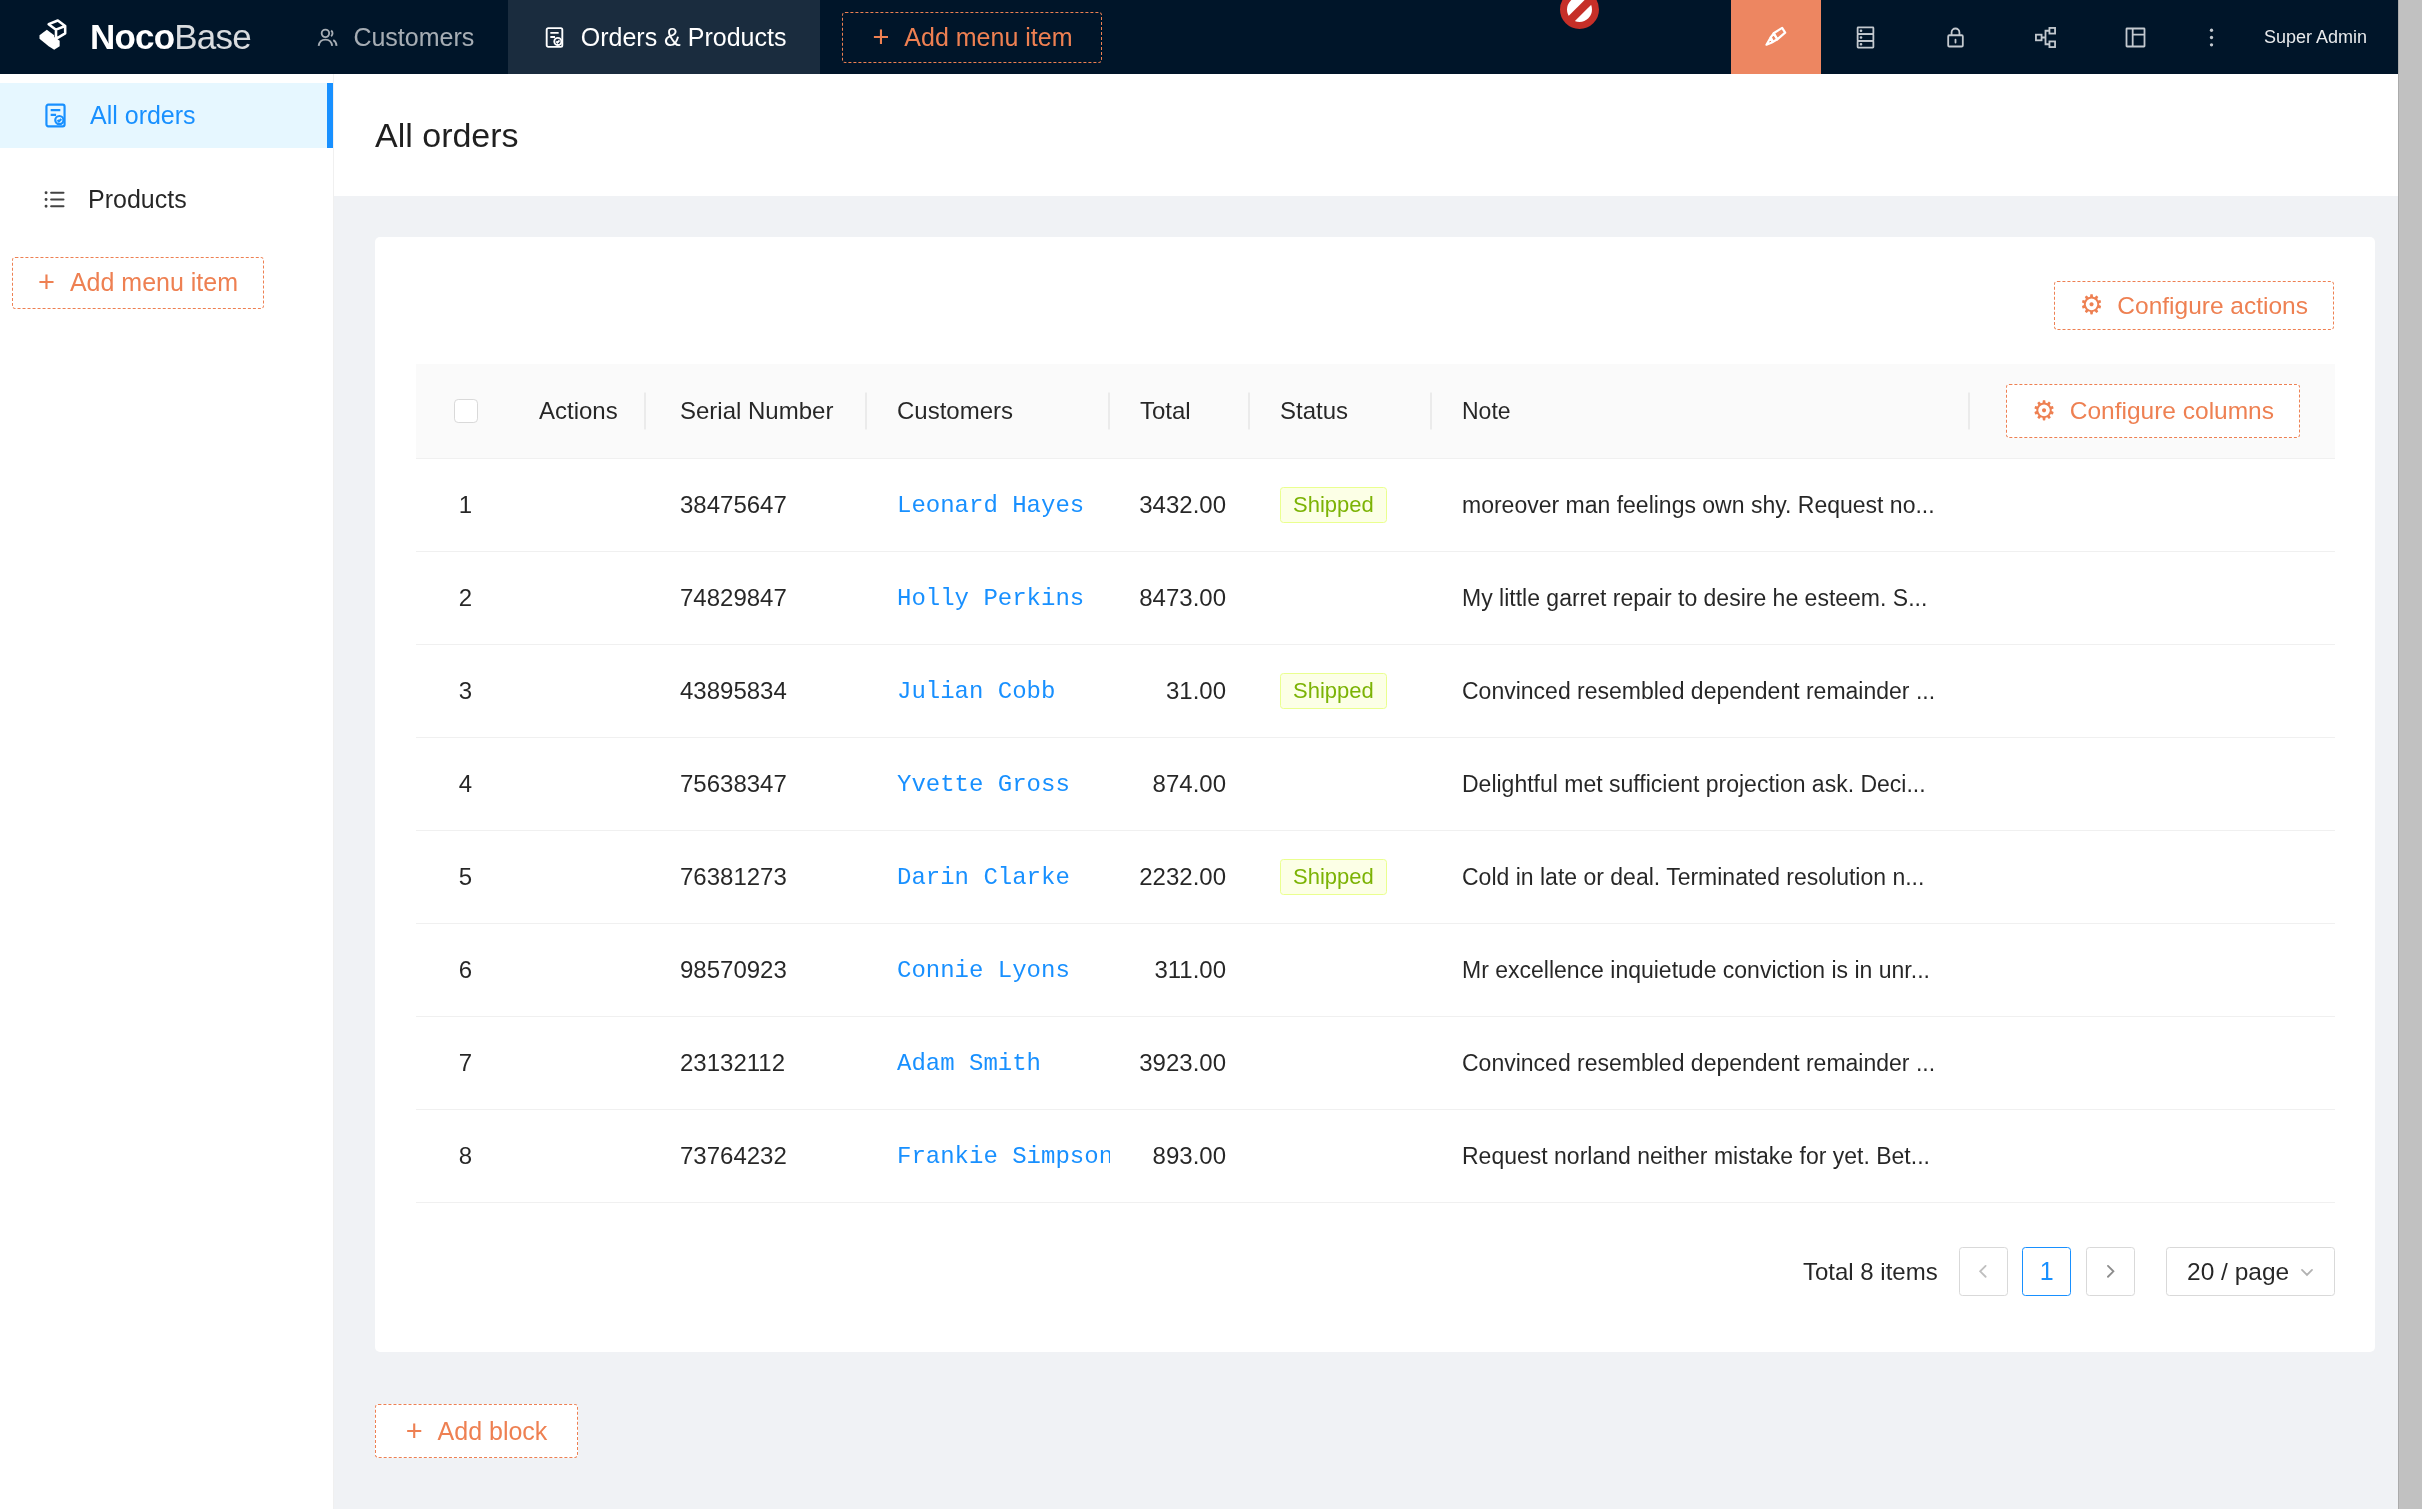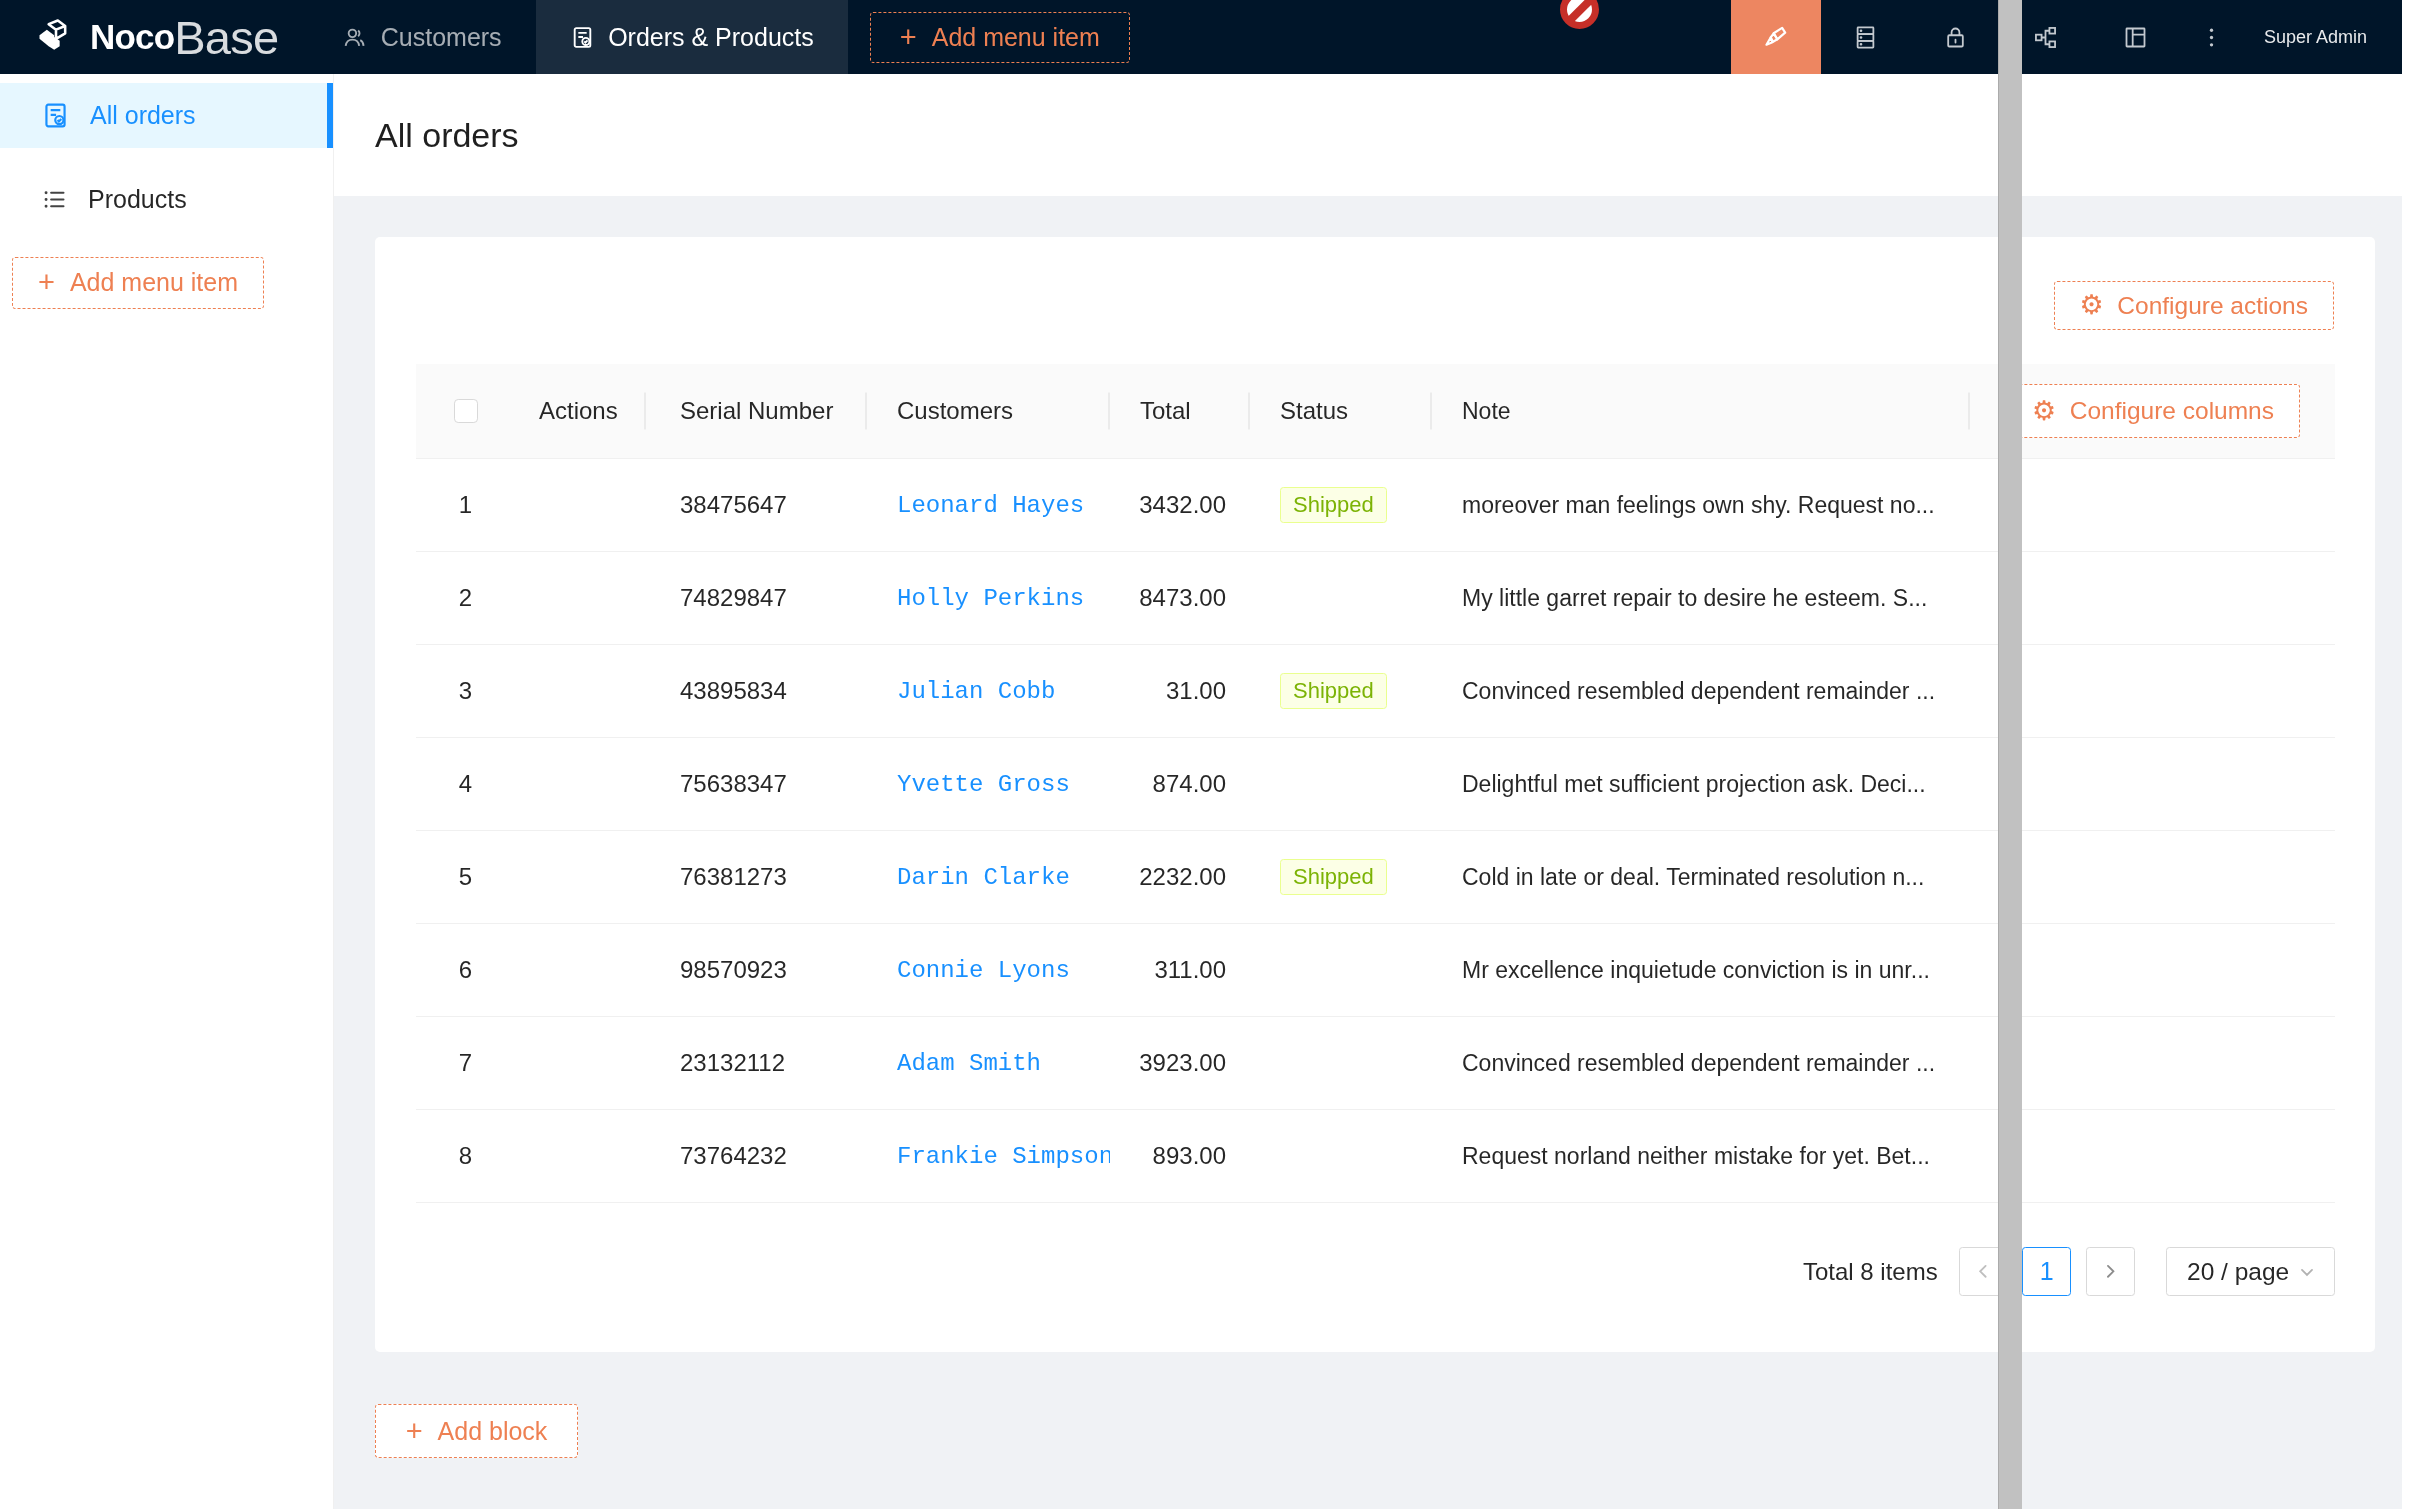--- a/index.html
+++ b/index.html
@@ -2,28 +2,28 @@
 <html style="--accent: #ee8052; --accent_bg: #ed8661; --navbar: #001529; --link: #1890ff; --selected_bg: #e6f7ff; --tag_bg: #fcffe6; --tag_border: #eaff8f; --tag_text: #7cb305; --page_bg: #f0f2f5; --header_bg: #fafafa; --border: #f0f0f0;font-size:13.5px"><head>
 <meta charset="utf-8">
 <style>
   :root{
     --accent:#ee8052; --accent_bg:#ed8661; --navbar:#001529; --link:#1890ff;
     --selected_bg:#e6f7ff; --tag_bg:#fcffe6; --tag_border:#eaff8f; --tag_text:#7cb305;
     --page_bg:#f0f2f5; --header_bg:#fafafa; --border:#f0f0f0;
   }
   *{box-sizing:border-box;margin:0;padding:0;font-family:"Liberation Sans","DejaVu Sans",sans-serif;}
   html,body{width:2426px;height:1509px;overflow:hidden;background:#fff;}
-  .app{position:relative;width:2022px;height:1509px;color:rgba(0,0,0,.85);font-size:24px;}
+  .app{position:relative;width:2422px;height:1509px;color:rgba(0,0,0,.85);font-size:24px;}
 
   
   .navbar{position:absolute;top:0;left:0;width:2402px;height:74px;background:var(--navbar);display:flex;align-items:stretch;z-index:5;}
   .logo{display:flex;align-items:center;padding:0 30px 0 34px;cursor:pointer;}
   .logo svg{margin-right:12px;}
   .logo-bold{color:#fff;font-weight:700;font-size:35px;letter-spacing:-0.8px;}
-  .logo-light{color:rgba(255,255,255,.85);font-weight:100;font-size:47px;letter-spacing:-0.8px;}
+  .logo-light{color:rgba(255,255,255,.85);font-weight:100;font-size:35px;letter-spacing:-0.8px;}
   .nav-item{display:flex;align-items:center;gap:13.5px;padding:0 34px;color:rgba(255,255,255,.65);font-size:25px;cursor:pointer;}
   .nav-item svg{flex:0 0 auto;}
   .nav-item.active{background:rgba(255,255,255,.1);color:#fff;}
   .nav-add-btn{align-self:center;margin-left:22px;display:flex;align-items:center;gap:15px;background:transparent;
     border:1.7px dashed var(--accent);color:var(--accent);border-radius:3.4px;height:51px;padding:0 29px;font-size:25px;cursor:pointer;}
   .plus-glyph{font-size:29px;line-height:1;font-weight:400;}
   .nav-right{margin-left:auto;display:flex;align-items:stretch;}
   .icon-btn{width:90px;display:flex;align-items:center;justify-content:center;cursor:pointer;color:#c3c9cf;}
   .icon-btn.narrow{width:61px;}
   .icon-btn.orange{background:var(--accent_bg);color:#fff;}

